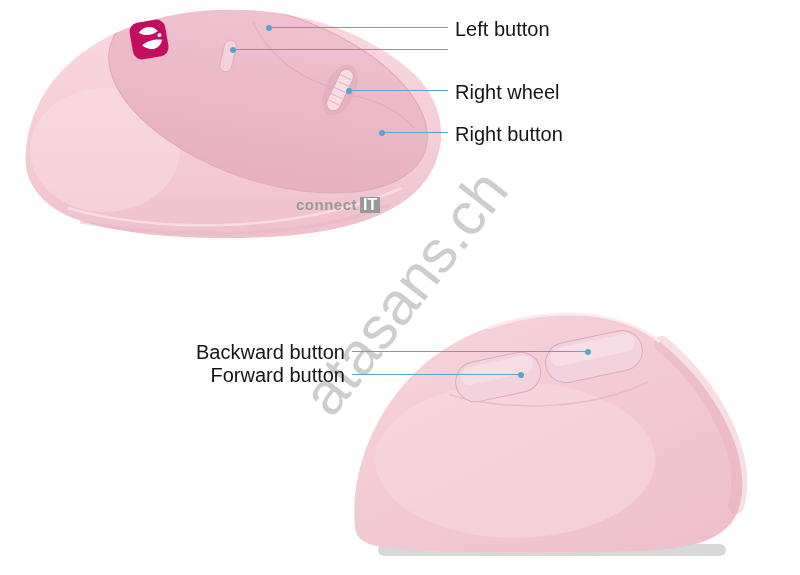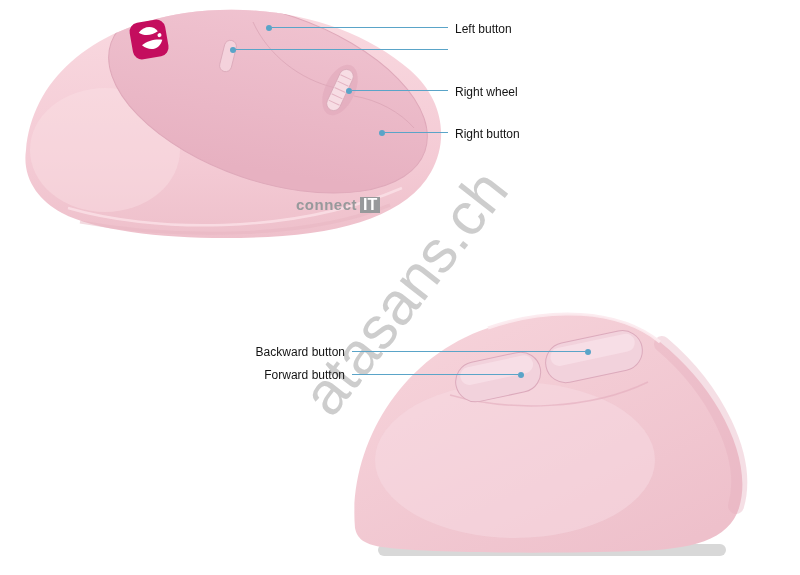--- a/index.html
+++ b/index.html
@@ -9,21 +9,21 @@
   #mouse-top{left:10px;top:0px;}
   #mouse-side{left:330px;top:300px;}
   .brand-logo{position:absolute;left:296px;top:196px;z-index:2;display:flex;align-items:center;}
   .brand-logo .word{color:#97999b;font-size:15px;font-weight:700;letter-spacing:.5px;}
   .brand-logo .box{background:#97999b;color:#ffffff;font-size:16px;font-weight:700;padding:1px 3px;margin-left:3px;line-height:14px;}
   .watermark{position:absolute;left:185px;top:258px;width:440px;z-index:3;text-align:center;
     font-size:60px;color:rgba(175,175,175,0.62);transform:rotate(-52deg);pointer-events:none;
     font-family:"Liberation Sans",sans-serif;white-space:nowrap;}
   .callout-line{position:absolute;height:1px;background:#5aa4c8;z-index:4;}
   .callout-dot{position:absolute;width:6px;height:6px;border-radius:50%;background:#5aa4c8;z-index:4;transform:translate(-50%,-50%);}
-  .callout-label{position:absolute;font-size:12px;line-height:18px;color:#141414;white-space:nowrap;z-index:5;}
+  .callout-label{position:absolute;font-size:20px;line-height:18px;color:#141414;white-space:nowrap;z-index:5;}
   .callout-label.right-align{text-align:left;margin-left:36px;}
 </style>
 </head>
 <body>
 
 <div class="stage">
 
   <svg id="mouse-top" class="mouse-svg" width="440" height="245" viewBox="0 0 440 245">
     <defs>
       <linearGradient id="bodyGrad" x1="0" y1="0" x2="0" y2="1">

